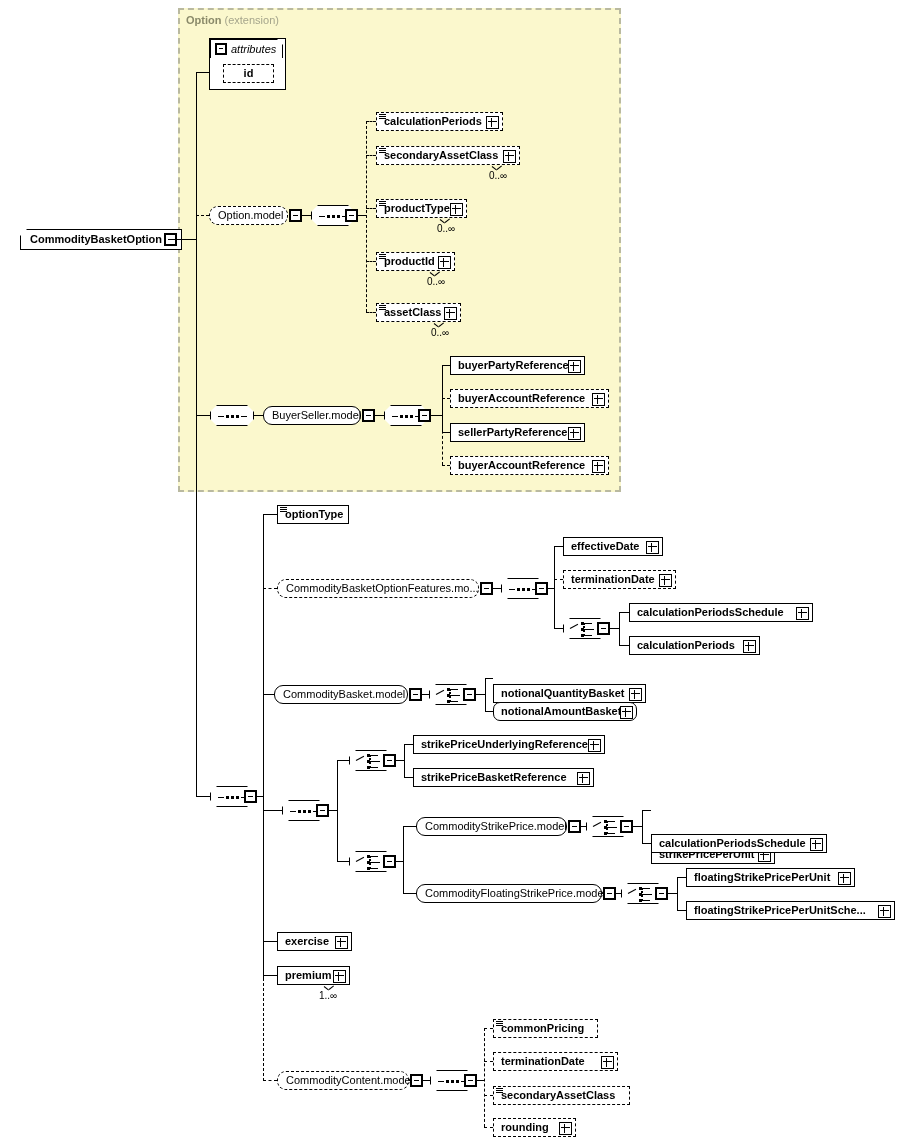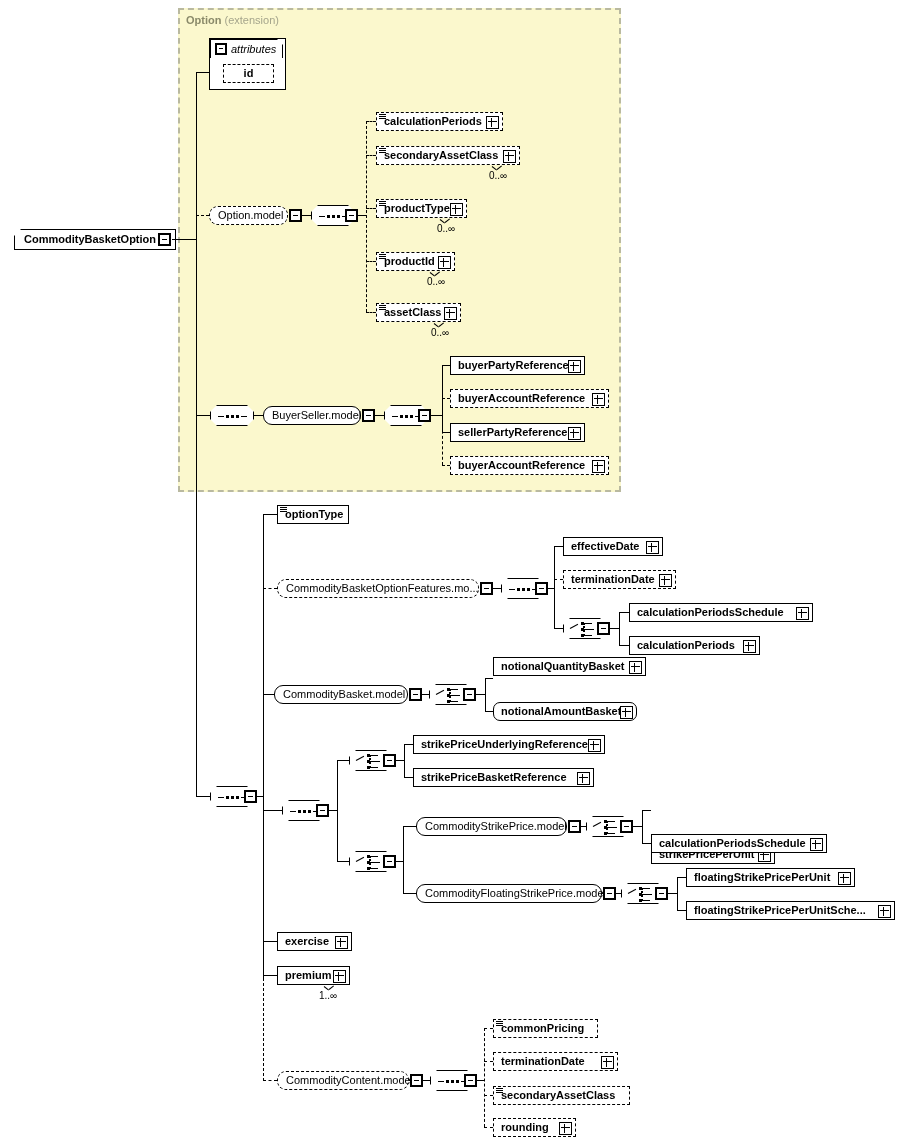--- a/index.html
+++ b/index.html
@@ -127,21 +127,21 @@
 
 <div id="canvas">
 
   <div class="ext-box" style="left:178px;top:8px;width:443px;height:484px;"></div>
   <div class="ext-label" style="left:186px;top:14px;">
     <span>Option</span>
     <span class="sub">(extension)</span>
   </div>
 
   <div class="rootwrap" style="left:10px;top:229px;width:162px;height:21px;">
-    <div class="root" style="left:4px;top:0;width:162px;">
+    <div class="root" style="left:10px;top:0;width:162px;">
       <span>CommodityBasketOption</span>
       <span class="minus" style="right:4px;top:3px;"></span>
     </div>
   </div>
 
   <div class="ln lnh" style="left:172px;top:239px;width:24px;height:1px;"></div>
 
   <div class="ln lnv" style="left:196px;top:72px;width:1px;height:343px;"></div>
   <div class="ln lnh" style="left:196px;top:72px;width:13px;height:1px;"></div>
   <div class="ln lnh" style="left:196px;top:415px;width:14px;height:1px;"></div>
@@ -428,21 +428,21 @@
           <i class="dt t3"></i>
       </span>
     </div>
   </div>
   <div class="minus" style="left:463px;top:688px;"></div>
   <div class="ln lnh" style="left:476px;top:694px;width:9px;"></div>
   <div class="ln lnv" style="left:485px;top:678px;height:33px;"></div>
   <div class="ln lnh" style="left:485px;top:678px;width:8px;"></div>
   <div class="ln lnh" style="left:485px;top:711px;width:8px;"></div>
 
-  <div class="node" style="left:493px;top:657px;width:153px;">
+  <div class="node" style="left:493px;top:684px;width:153px;">
     <span>notionalQuantityBasket</span>
     <span class="plus"></span>
   </div>
   <div class="node" style="left:493px;top:702px;width:144px;border-radius:7px;">
     <span>notionalAmountBasket</span>
     <span class="plus"></span>
   </div>
 
   <div class="compwrap" style="left:282px;top:800px;">
     <div class="comp">

